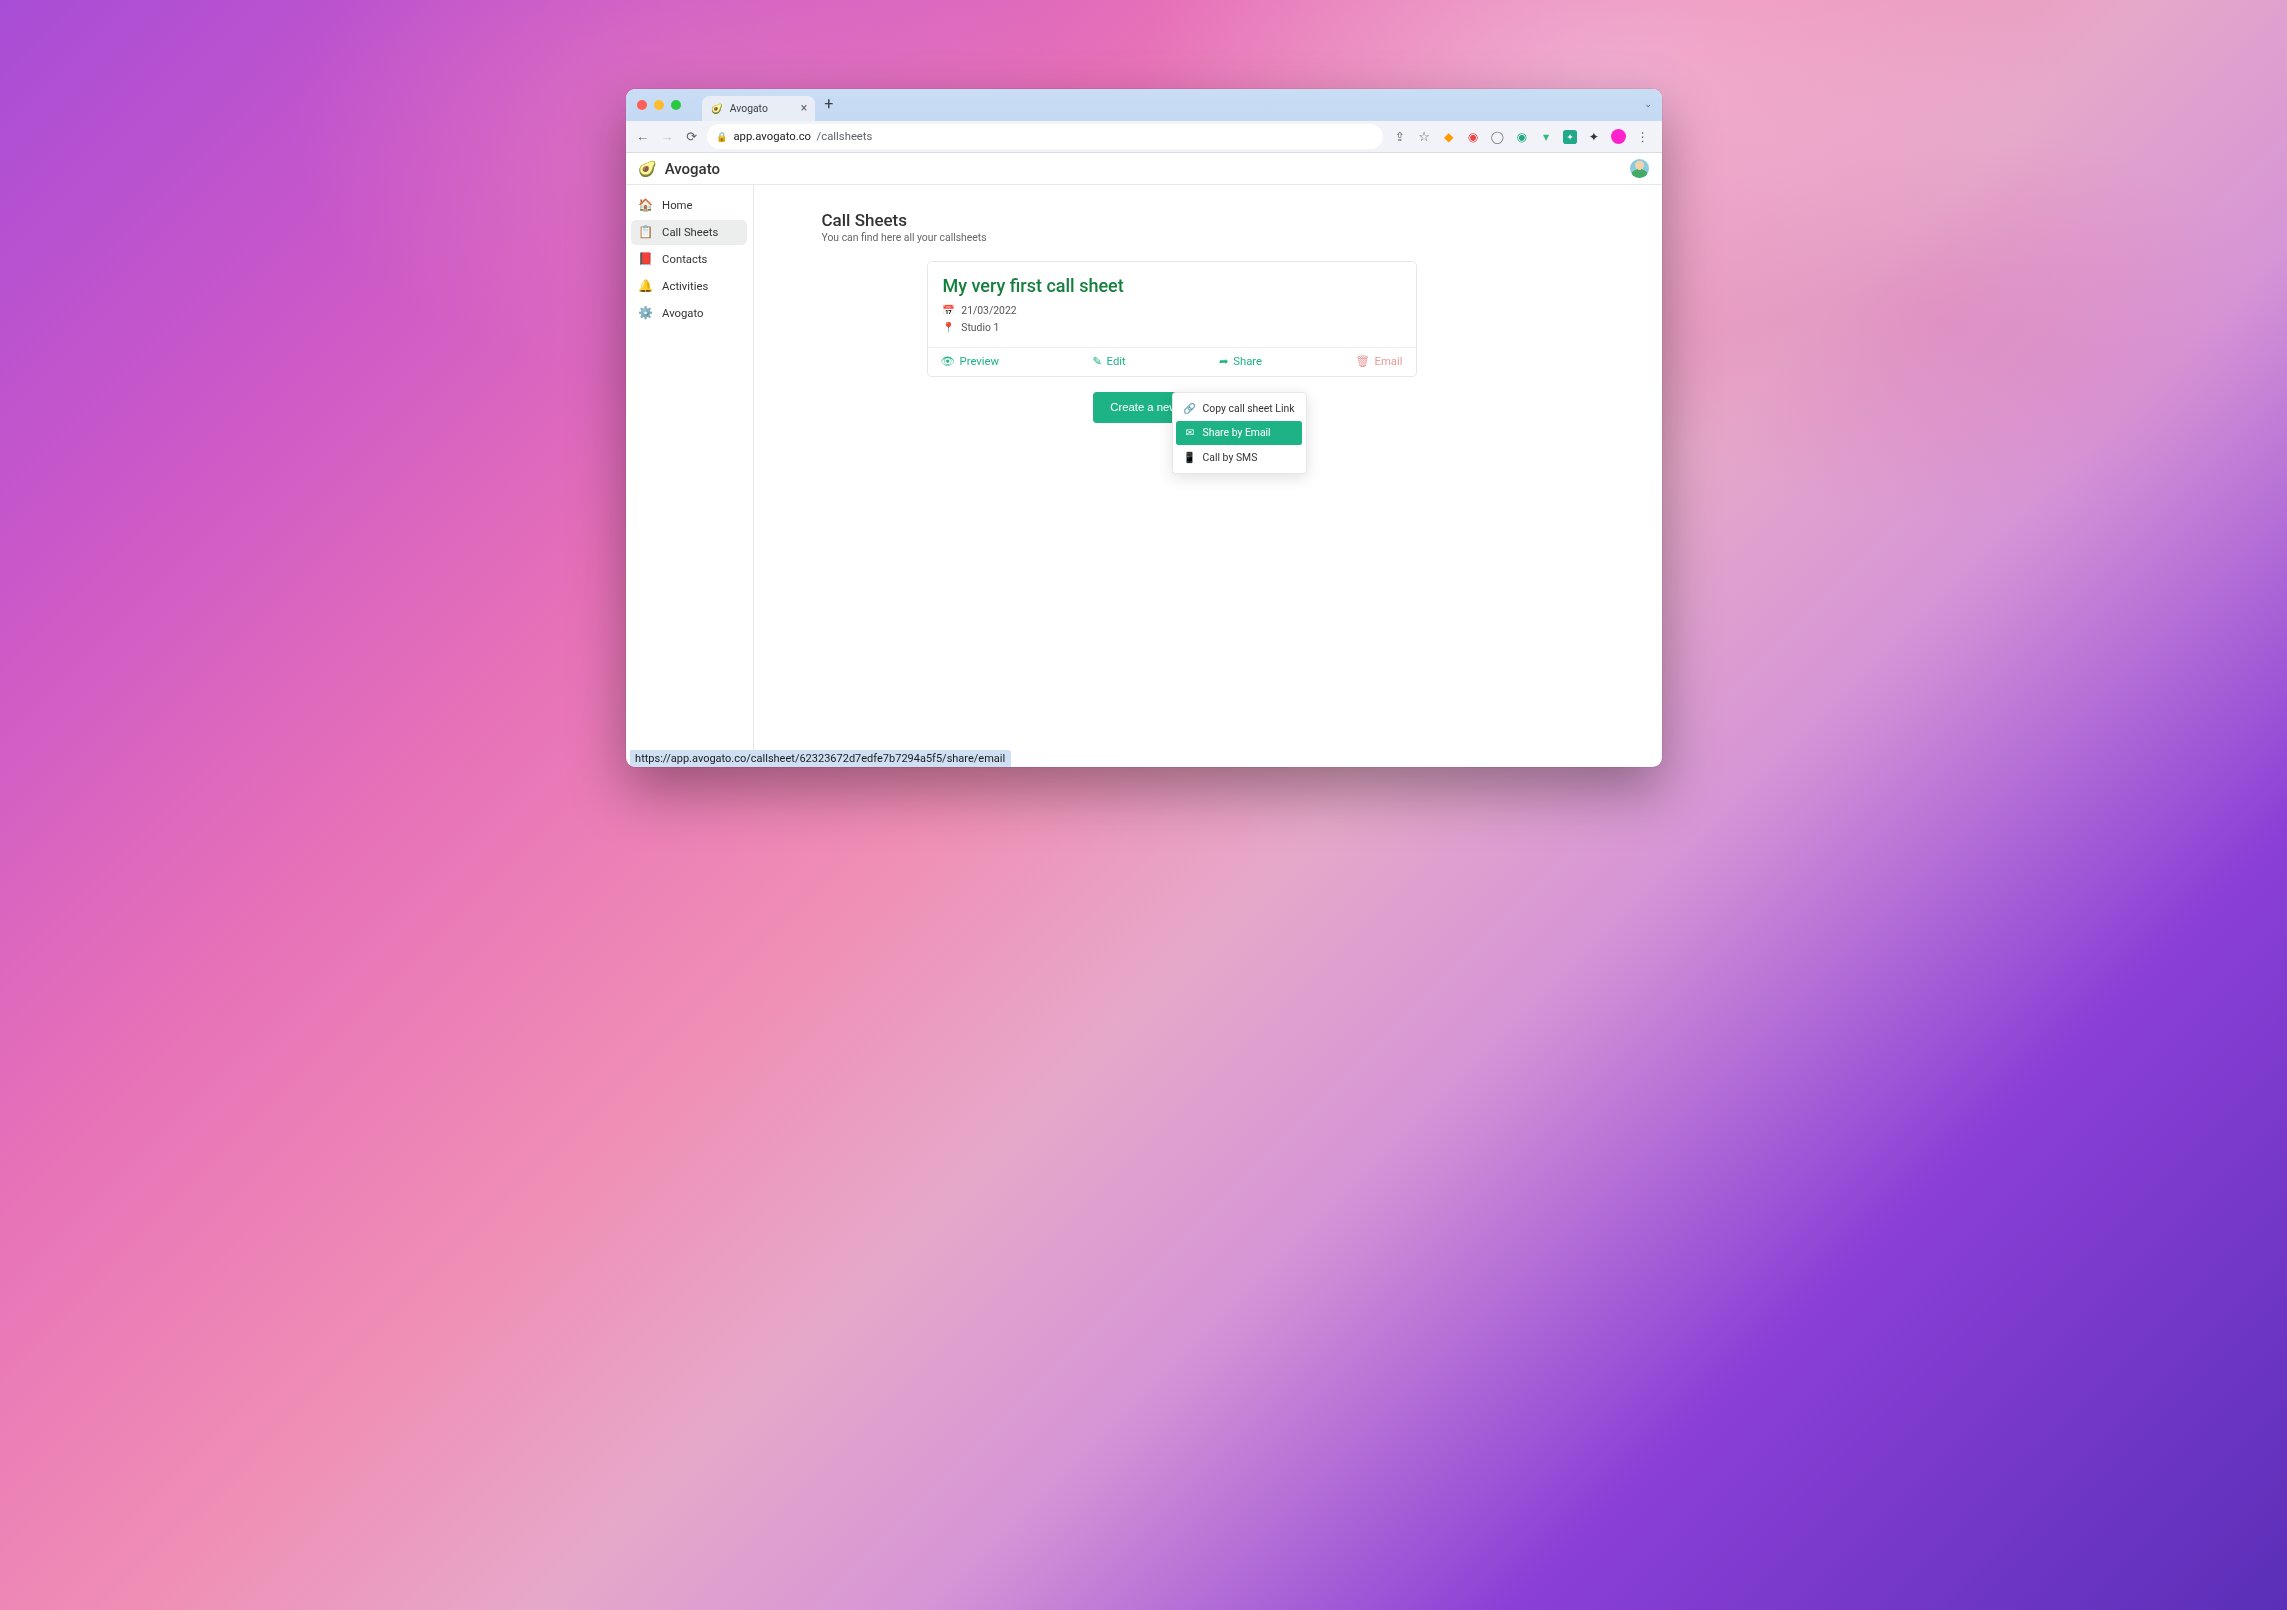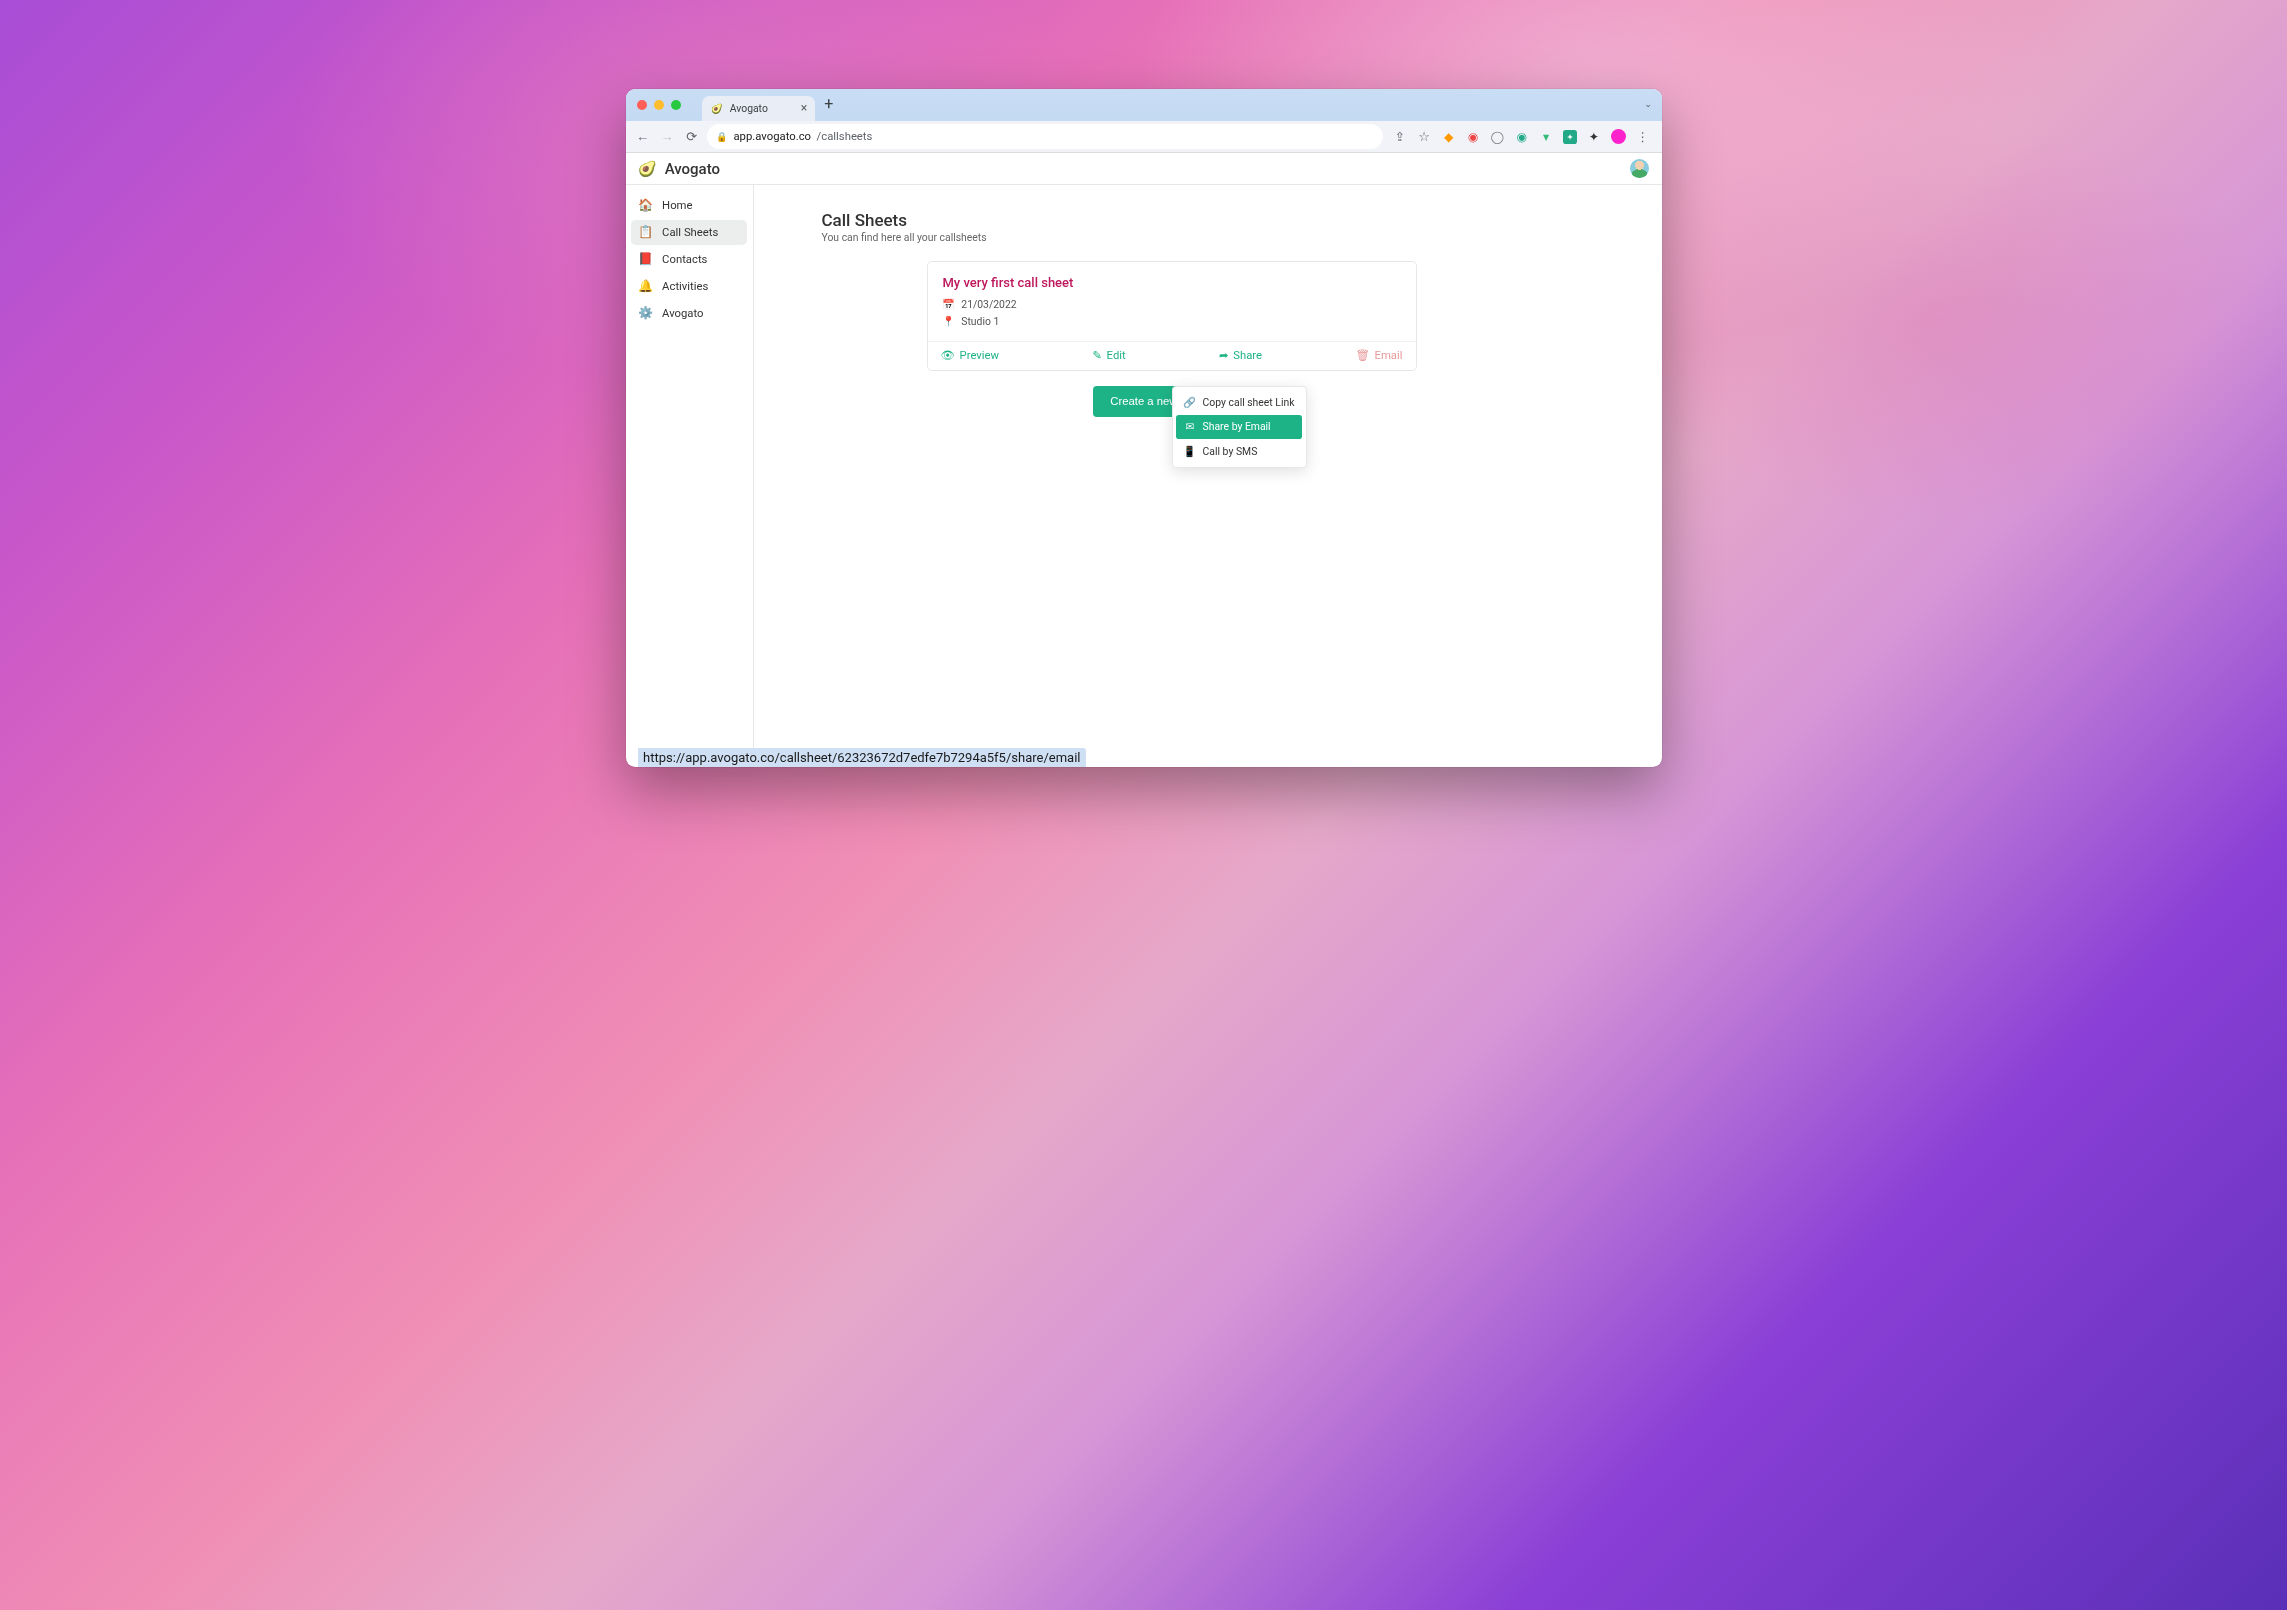--- a/index.html
+++ b/index.html
@@ -114,21 +114,21 @@
   .main-inner{max-width:772px;margin:0 auto;padding-left:0;}
   .page-title{font-size:17px;color:#333;font-weight:500;margin-bottom:1.9px;}
   .page-sub{font-size:10.4px;color:#666;margin-bottom:17px;}
   .content-col{max-width:490px;margin-left:105px;}
 
   .card{
     border:0.9px solid #e7e7e9;border-radius:4.7px;background:#fff;
     margin-bottom:15px;
   }
   .card-body{padding:13px 15px 9.4px 15px;}
-  .card-title{font-size:13px;color:#be185d;font-weight:500;margin-bottom:7.5px;}
+  .card-title{font-size:18px;color:#15803d;font-weight:500;margin-bottom:7.5px;}
   .meta-row{display:flex;align-items:center;gap:7.5px;font-size:10.4px;color:#555;margin-bottom:3.8px;}
   .meta-row .mi{width:11.3px;text-align:center;}
   .card-actions{
     display:flex;border-top:0.9px solid #f0f0f1;
     padding:7.5px 13px;justify-content:space-between;
   }
   .act{display:flex;align-items:center;gap:4.7px;font-size:11.3px;cursor:pointer;}
   .act.green{color:#1eb386;}
   .act.red{color:#e89a9a;}
   .act .ai{font-size:11.3px;}
@@ -147,22 +147,22 @@
   }
   .dd-item{
     display:flex;align-items:center;gap:6.6px;
     padding:5.6px 7.5px;font-size:10.4px;color:#333;border-radius:2.8px;cursor:pointer;
     white-space:nowrap;
   }
   .dd-item.hl{background:#1eb386;color:#fff;}
   .dd-ico{width:12.2px;text-align:center;font-size:10.4px;}
 
   .statusbar{
-    position:absolute;bottom:0;left:12px;
-    background:#cfe0f5;color:#1a1a1a;font-size:13px;
+    position:absolute;bottom:0;left:4px;
+    background:#cfe0f5;color:#1a1a1a;font-size:11px;
     padding:1.9px 5.6px;border-top-right-radius:2.8px;
   }
 </style>
 </head>
 <body>
 
 <div class="window">
 
   <div class="tabbar">
     <div class="traffic">

